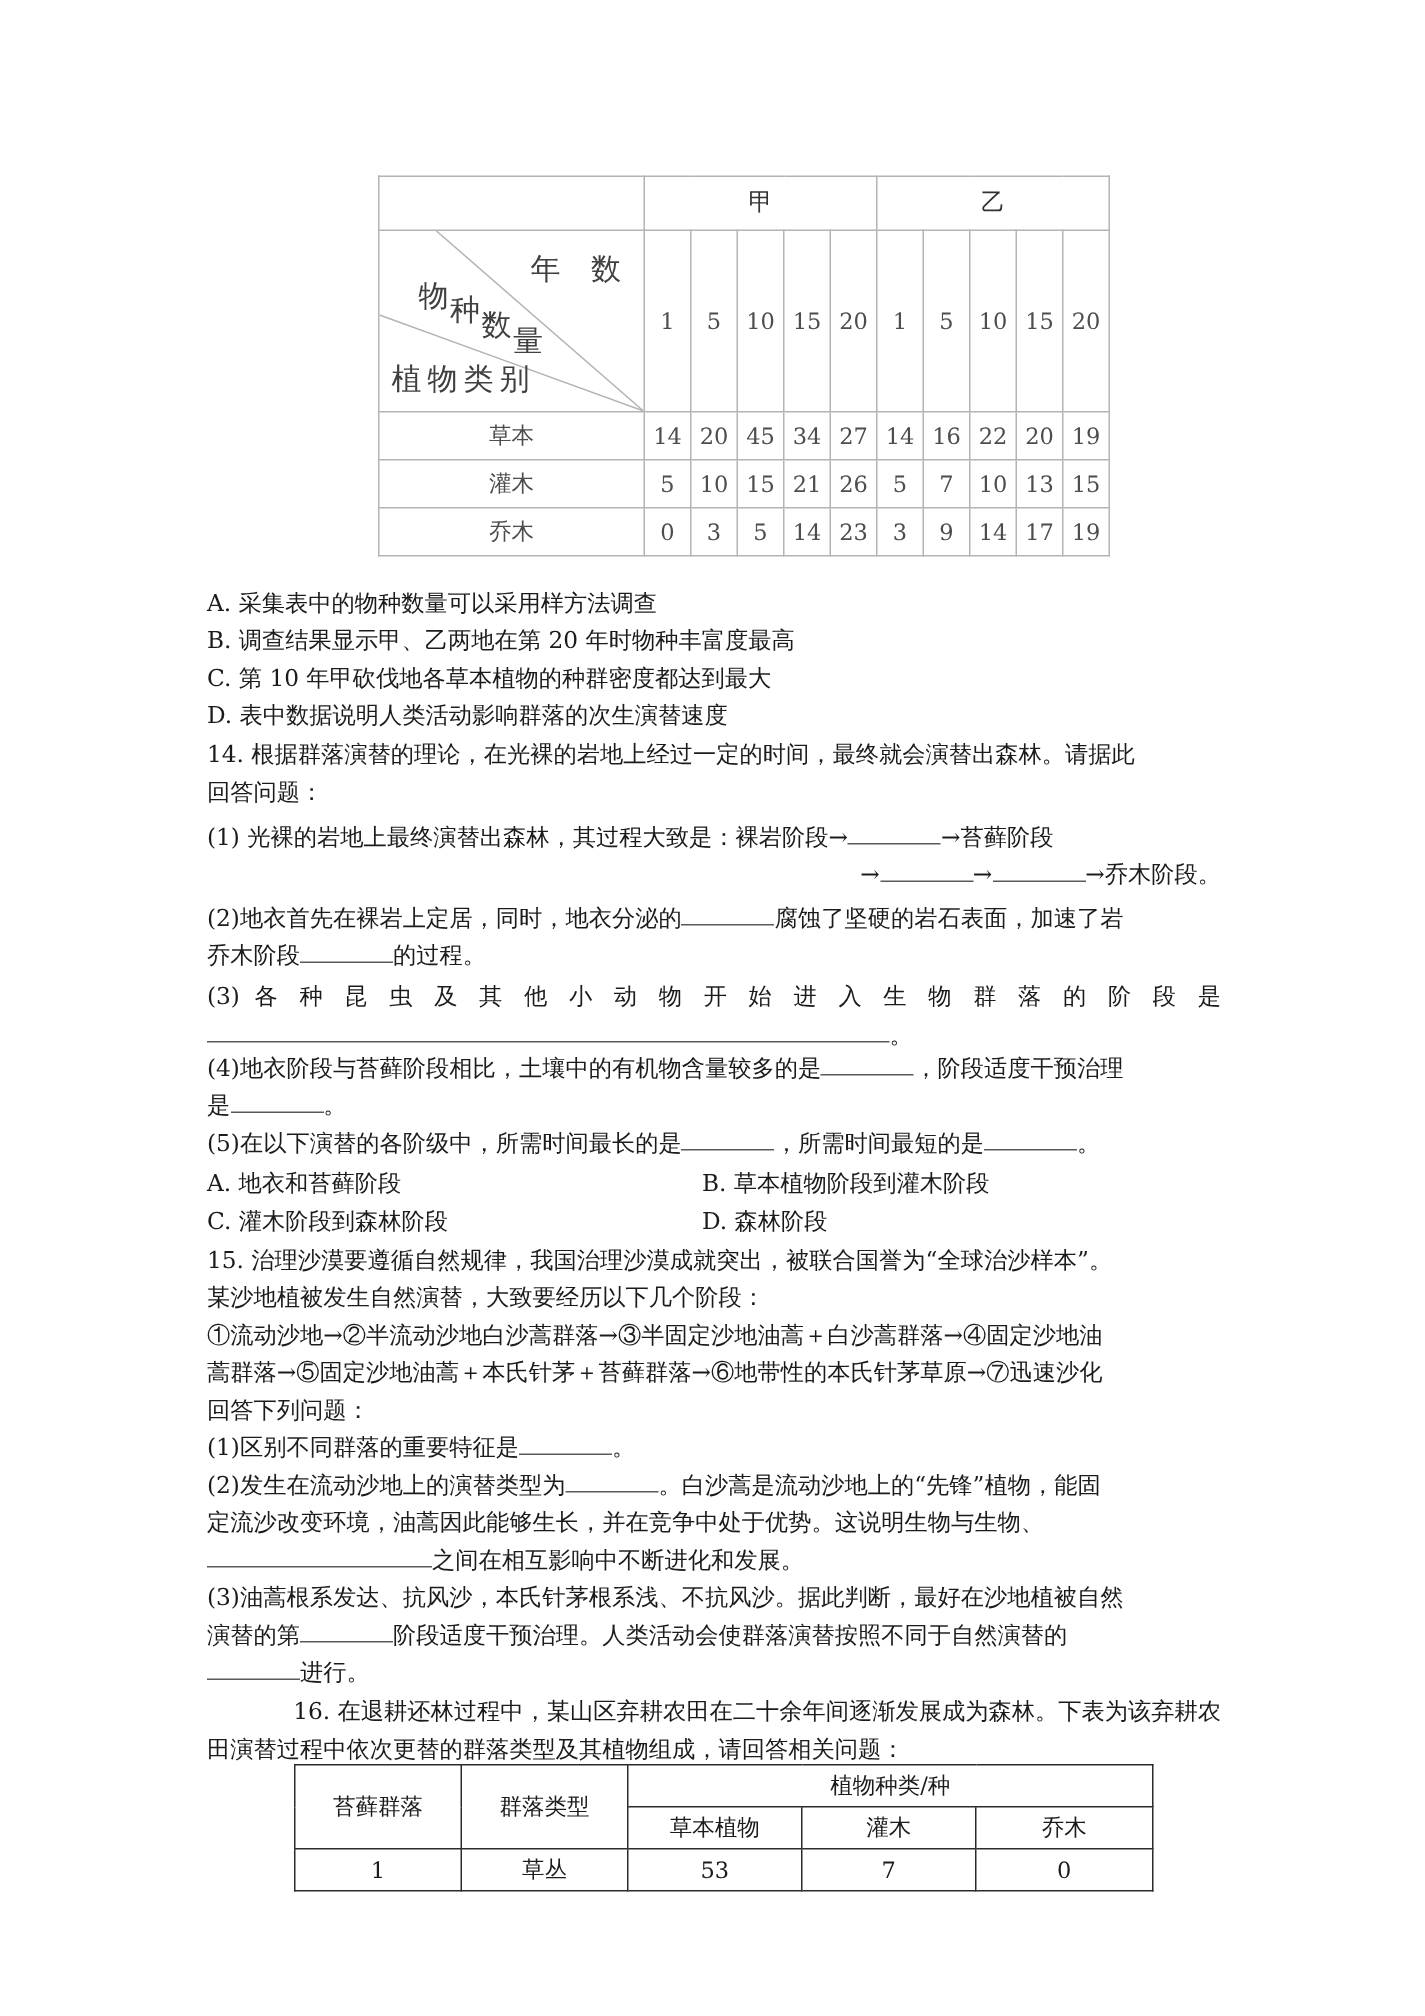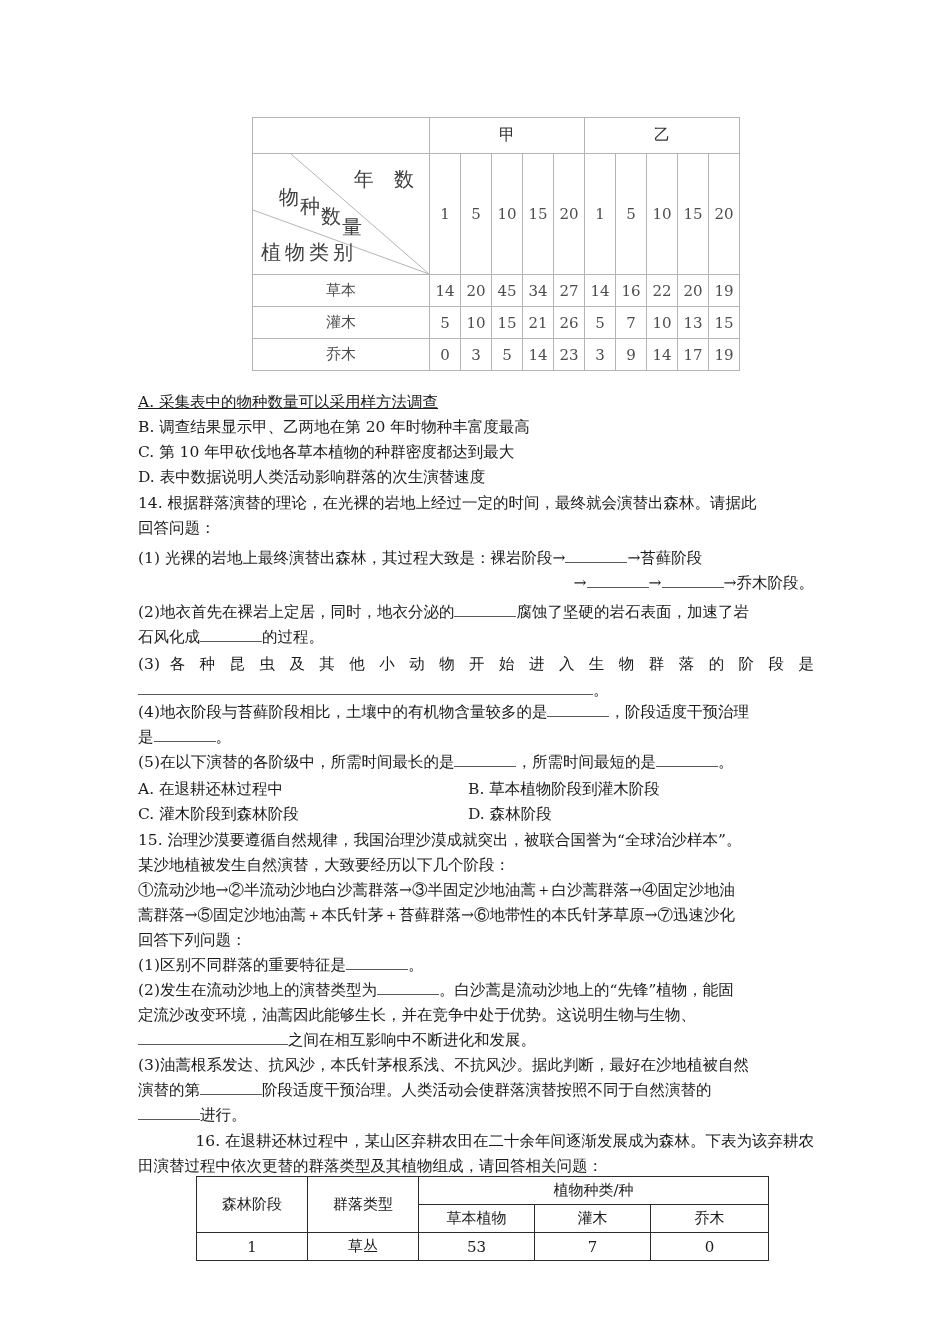--- a/index.html
+++ b/index.html
@@ -203,60 +203,60 @@
           <td class="numcell">3</td>
           <td class="numcell">9</td>
           <td class="numcell">14</td>
           <td class="numcell">17</td>
           <td class="numcell">19</td>
         </tr>
       </tbody>
     </table>
   </div>
 
-  <div class="txt" style="top:390px;text-decoration:underline;">A. 采集表中的物种数量可以采用样方法调查</div>
+  <div class="txt" style="top:390px;">A. 采集表中的物种数量可以采用样方法调查</div>
   <div class="txt" style="top:415px;">B. 调查结果显示甲、乙两地在第 20 年时物种丰富度最高</div>
   <div class="txt" style="top:440px;">C. 第 10 年甲砍伐地各草本植物的种群密度都达到最大</div>
   <div class="txt" style="top:465px;">D. 表中数据说明人类活动影响群落的次生演替速度</div>
 
   <div class="txt" style="top:491px;">14. 根据群落演替的理论，在光裸的岩地上经过一定的时间，最终就会演替出森林。请据此</div>
   <div class="txt" style="top:516px;">回答问题：</div>
 
   <div class="txt" style="top:546px;">
     <span>(1) 光裸的岩地上最终演替出森林，其过程大致是：裸岩阶段→</span><span class="blank b-md"></span><span>→苔藓阶段</span>
   </div>
   <div class="txt" style="top:571px;text-align:right;">
     <span>→</span><span class="blank b-md"></span><span>→</span><span class="blank b-md"></span><span>→乔木阶段。</span>
   </div>
 
   <div class="txt" style="top:600px;">
     <span>(2)地衣首先在裸岩上定居，同时，地衣分泌的</span><span class="blank b-md"></span><span>腐蚀了坚硬的岩石表面，加速了岩</span>
   </div>
   <div class="txt" style="top:625px;">
-    <span>石风化成</span><span class="blank b-md"></span><span>的过程。</span>
+    <span>乔木阶段</span><span class="blank b-md"></span><span>的过程。</span>
   </div>
 
   <div class="txt just" style="top:652px;">(3) 各 种 昆 虫 及 其 他 小 动 物 开 始 进 入 生 物 群 落 的 阶 段 是</div>
   <div class="txt" style="top:678px;">
     <span class="blank b-xl"></span><span>。</span>
   </div>
 
   <div class="txt" style="top:700px;">
     <span>(4)地衣阶段与苔藓阶段相比，土壤中的有机物含量较多的是</span><span class="blank b-md"></span><span>，阶段适度干预治理</span>
   </div>
   <div class="txt" style="top:725px;">
     <span>是</span><span class="blank b-md"></span><span>。</span>
   </div>
 
   <div class="txt" style="top:750px;">
     <span>(5)在以下演替的各阶级中，所需时间最长的是</span><span class="blank b-md"></span><span>，所需时间最短的是</span><span class="blank b-md"></span><span>。</span>
   </div>
 
   <div class="opt-row" style="top:777px;">
-    <span class="c1">A. 在退耕还林过程中</span><span>B. 草本植物阶段到灌木阶段</span>
+    <span class="c1">A. 地衣和苔藓阶段</span><span>B. 草本植物阶段到灌木阶段</span>
   </div>
   <div class="opt-row" style="top:802px;">
     <span class="c1">C. 灌木阶段到森林阶段</span><span>D. 森林阶段</span>
   </div>
 
   <div class="txt" style="top:828px;">15. 治理沙漠要遵循自然规律，我国治理沙漠成就突出，被联合国誉为“全球治沙样本”。</div>
   <div class="txt" style="top:853px;">某沙地植被发生自然演替，大致要经历以下几个阶段：</div>
   <div class="txt" style="top:878px;">①流动沙地→②半流动沙地白沙蒿群落→③半固定沙地油蒿＋白沙蒿群落→④固定沙地油</div>
   <div class="txt" style="top:928px;">回答下列问题：</div>
   <div class="txt" style="top:903px;">蒿群落→⑤固定沙地油蒿＋本氏针茅＋苔藓群落→⑥地带性的本氏针茅草原→⑦迅速沙化</div>
@@ -281,21 +281,21 @@
     <span class="blank b-md"></span><span>进行。</span>
   </div>
 
   <div class="txt" style="top:1129px;text-align:right;">16. 在退耕还林过程中，某山区弃耕农田在二十余年间逐渐发展成为森林。下表为该弃耕农</div>
   <div class="txt" style="top:1154px;">田演替过程中依次更替的群落类型及其植物组成，请回答相关问题：</div>
 
   <div class="tbl-wrap-bot">
     <table class="tbl2">
       <tbody>
         <tr>
-          <td class="c-stage" rowspan="2">森林阶段</td>
+          <td class="c-stage" rowspan="2">苔藓群落</td>
           <td class="c-type" rowspan="2">群落类型</td>
           <td colspan="3">植物种类/种</td>
         </tr>
         <tr>
           <td class="c-herb">草本植物</td>
           <td class="c-shrub">灌木</td>
           <td class="c-tree">乔木</td>
         </tr>
         <tr>
           <td>1</td>

